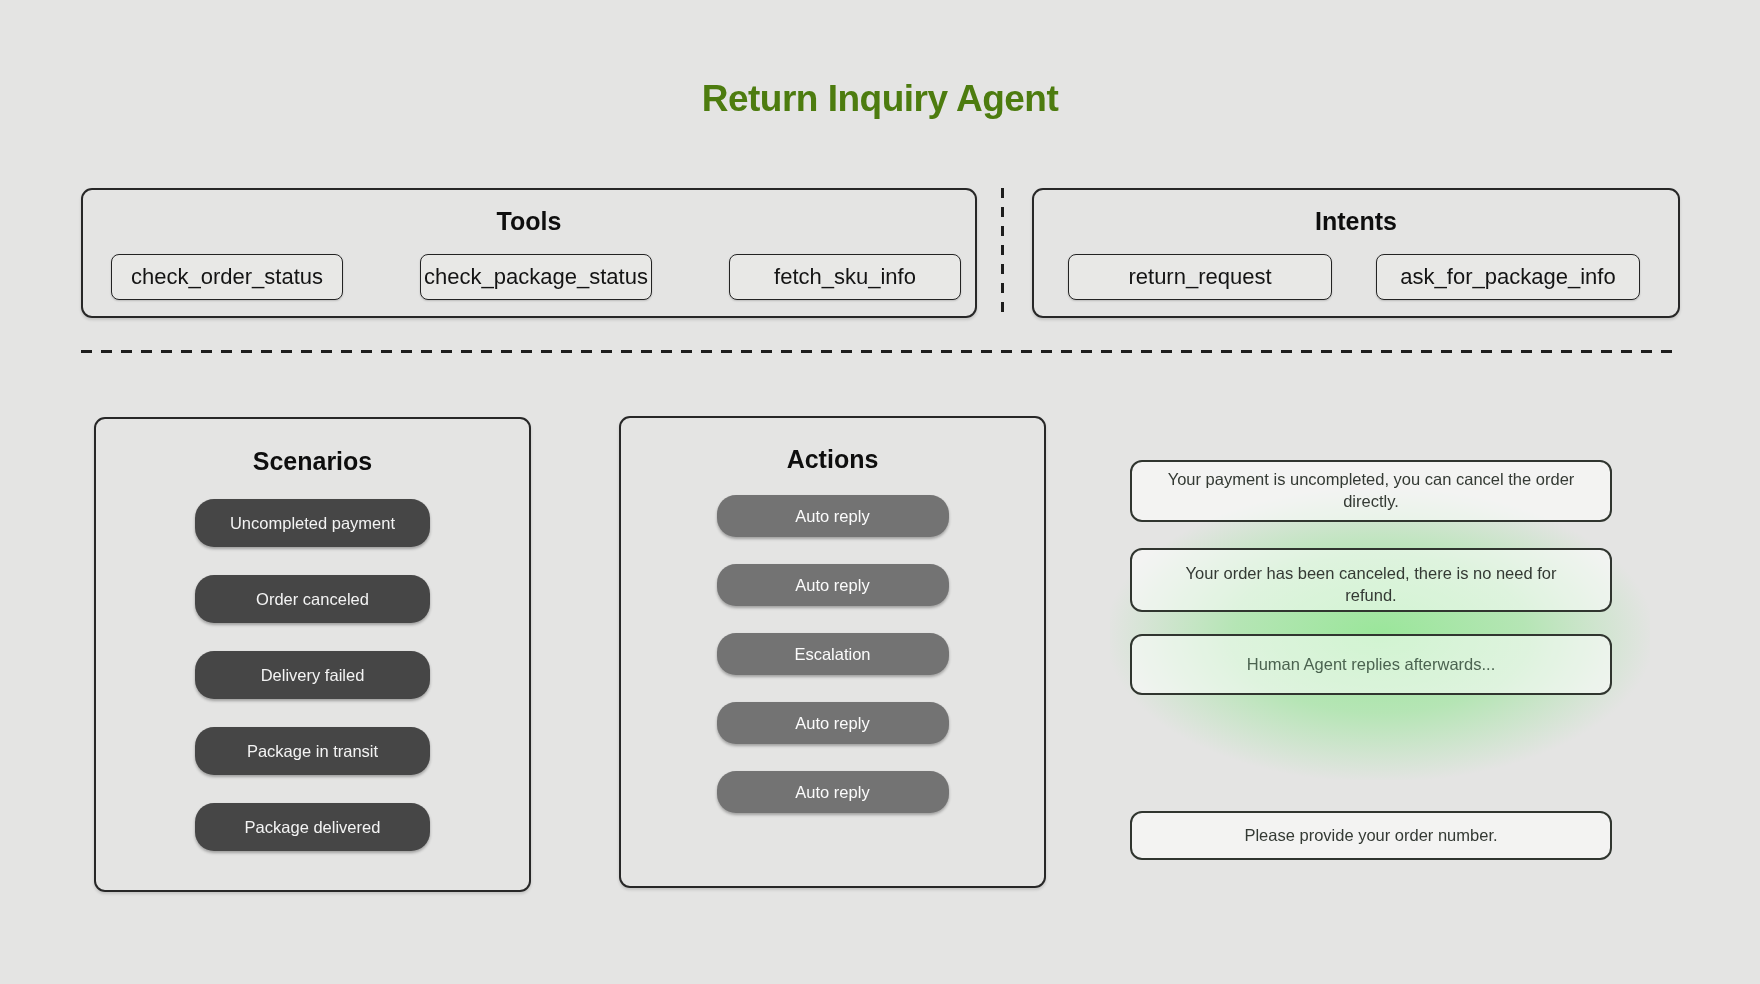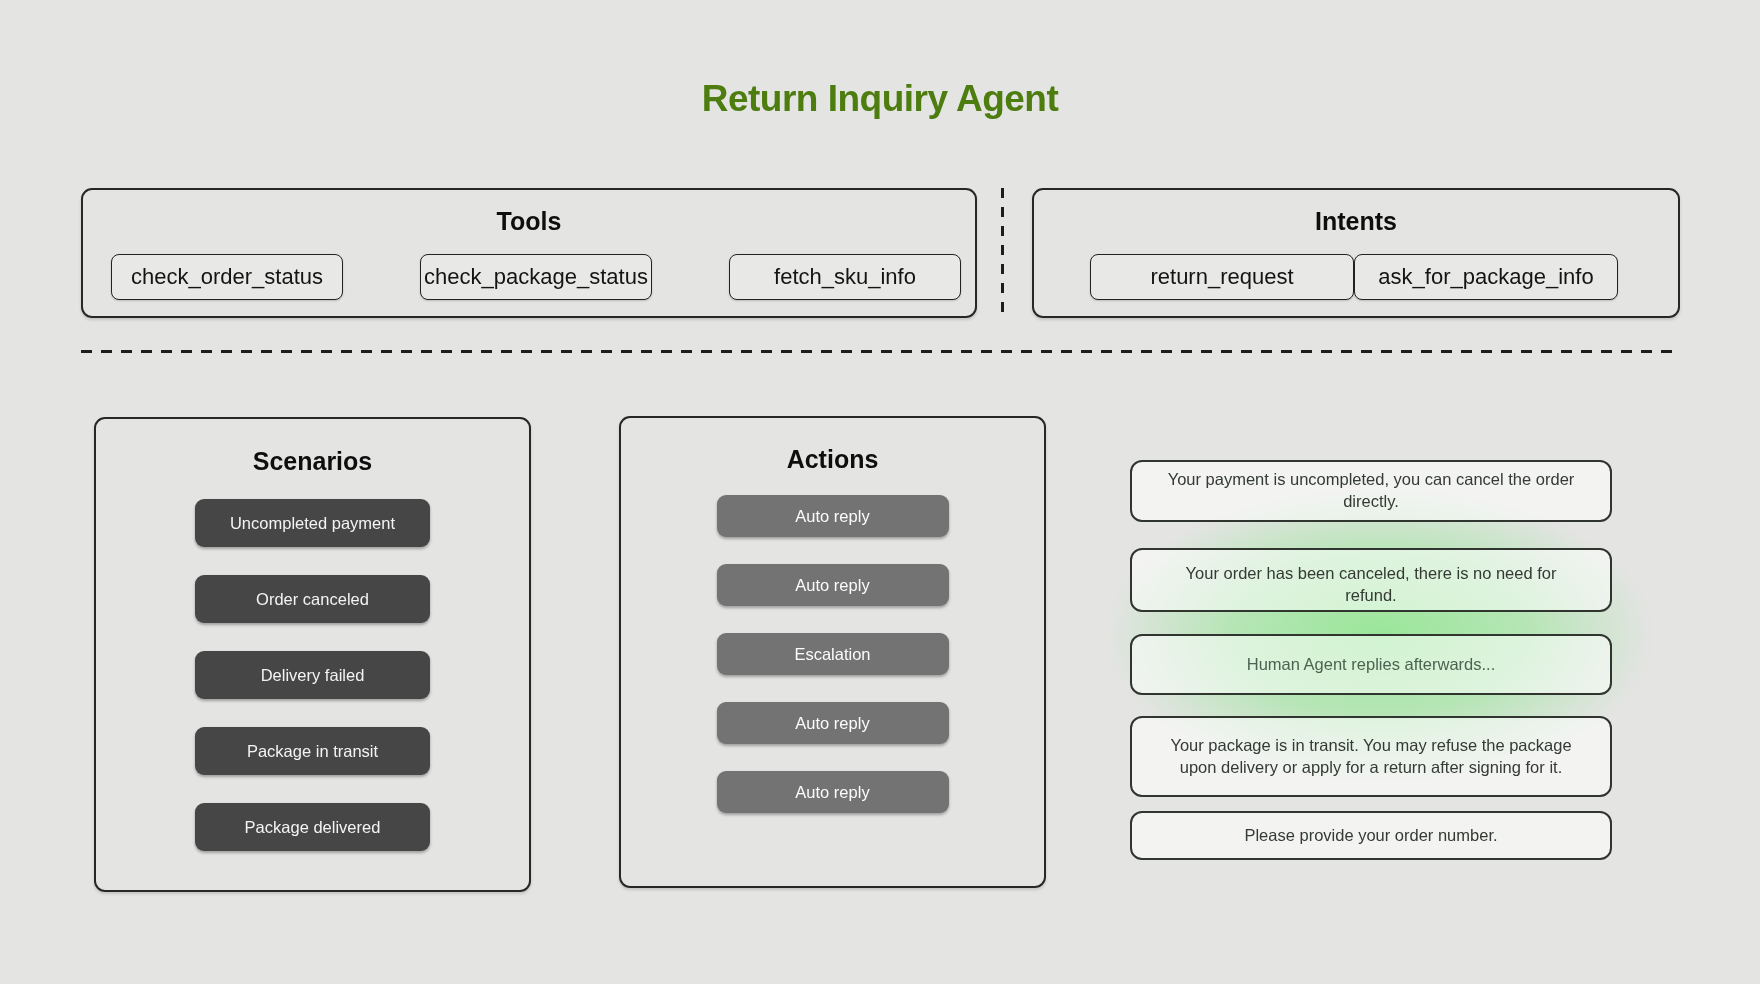--- a/index.html
+++ b/index.html
@@ -46,21 +46,21 @@
   .tools-panel   { left: 81px;  top: 188px; width: 896px; height: 130px; }
   .intents-panel { left: 1032px; top: 188px; width: 648px; height: 130px; }
   .tools-panel .panel-title, .intents-panel .panel-title { top: 17px; }
   .btn-row {
     position: absolute;
     top: 64px;
     display: flex;
     justify-content: space-between;
   }
   .tools-panel .btn-row   { left: 28px; right: 14px; }
-  .intents-panel .btn-row { left: 34px; right: 38px; justify-content: center; }
+  .intents-panel .btn-row { left: 34px; right: 38px; }
   .obtn {
     height: 46px;
     border: 1.5px solid #232323;
     border-radius: 8px;
     background: #e8e8e6;
     display: flex;
     align-items: center;
     justify-content: center;
     font-size: 22px;
     color: #141414;
@@ -97,21 +97,21 @@
     display: flex;
     flex-direction: column;
     align-items: center;
   }
   .scenarios-panel .pill-col { top: 80px; gap: 28px; }
   .actions-panel .pill-col   { top: 77px; gap: 27px; }
   .pill {
     display: flex;
     align-items: center;
     justify-content: center;
-    border-radius: 9px;
+    border-radius: 19px;
     font-size: 16.5px;
     box-shadow: 0 2px 3px rgba(0,0,0,0.3);
   }
   .dark-pill {
     width: 235px;
     height: 48px;
     background: #464646;
     color: #f3f3f3;
   }
   .gray-pill {
@@ -211,17 +211,16 @@
       <div class="pill gray-pill">Auto reply</div>
       <div class="pill gray-pill">Auto reply</div>
     </div>
   </section>
 
   <div class="messages">
     <div class="green-glow"></div>
     <div class="card card-1">Your payment is uncompleted, you can cancel the order directly.</div>
     <div class="card card-2">Your order has been canceled, there is no need for refund.</div>
     <div class="card card-3">Human Agent replies afterwards...</div>
-    <div class="card card-4">Your package is in transit. You may refuse the package upon delivery or apply for a return after signing for it.</div>
     <div class="card card-5">Please provide your order number.</div>
   </div>
 
 </div>
 
 </body></html>

